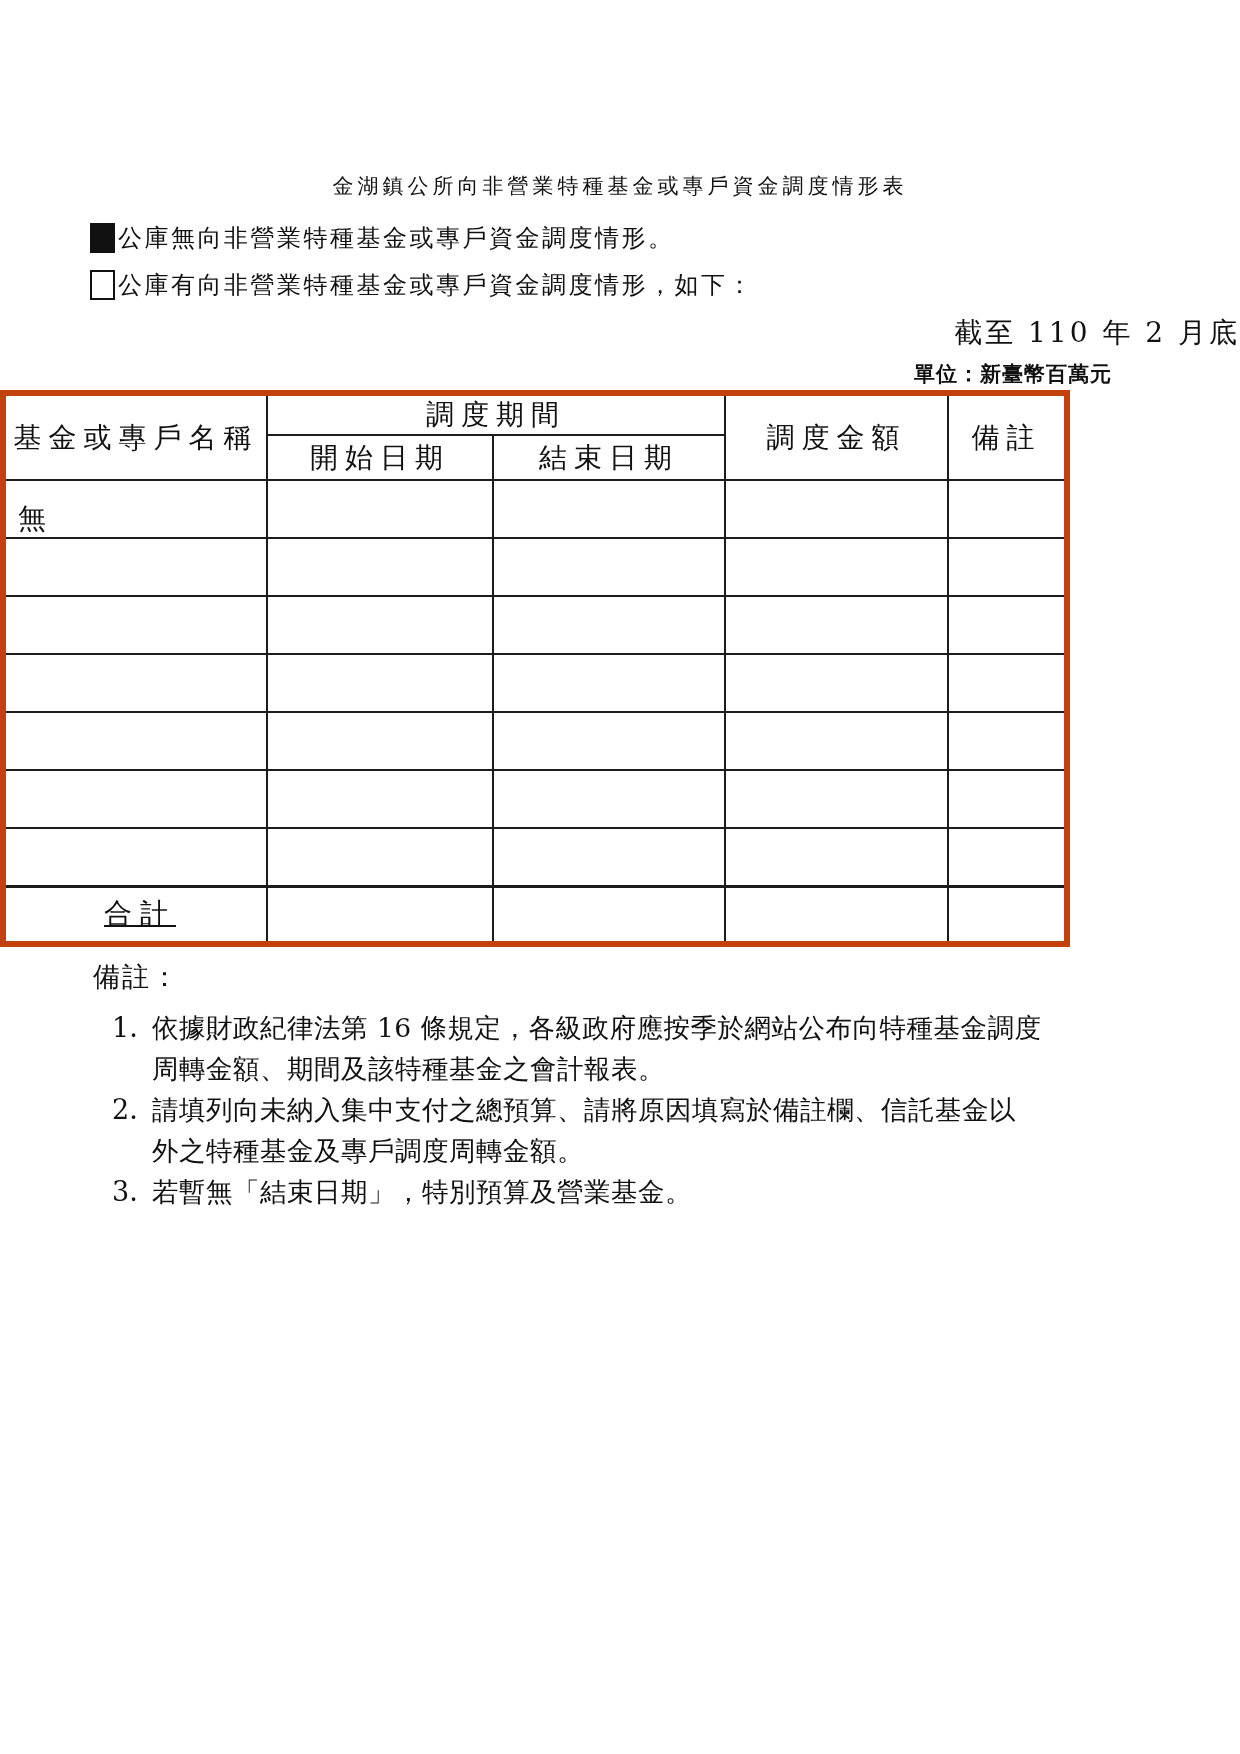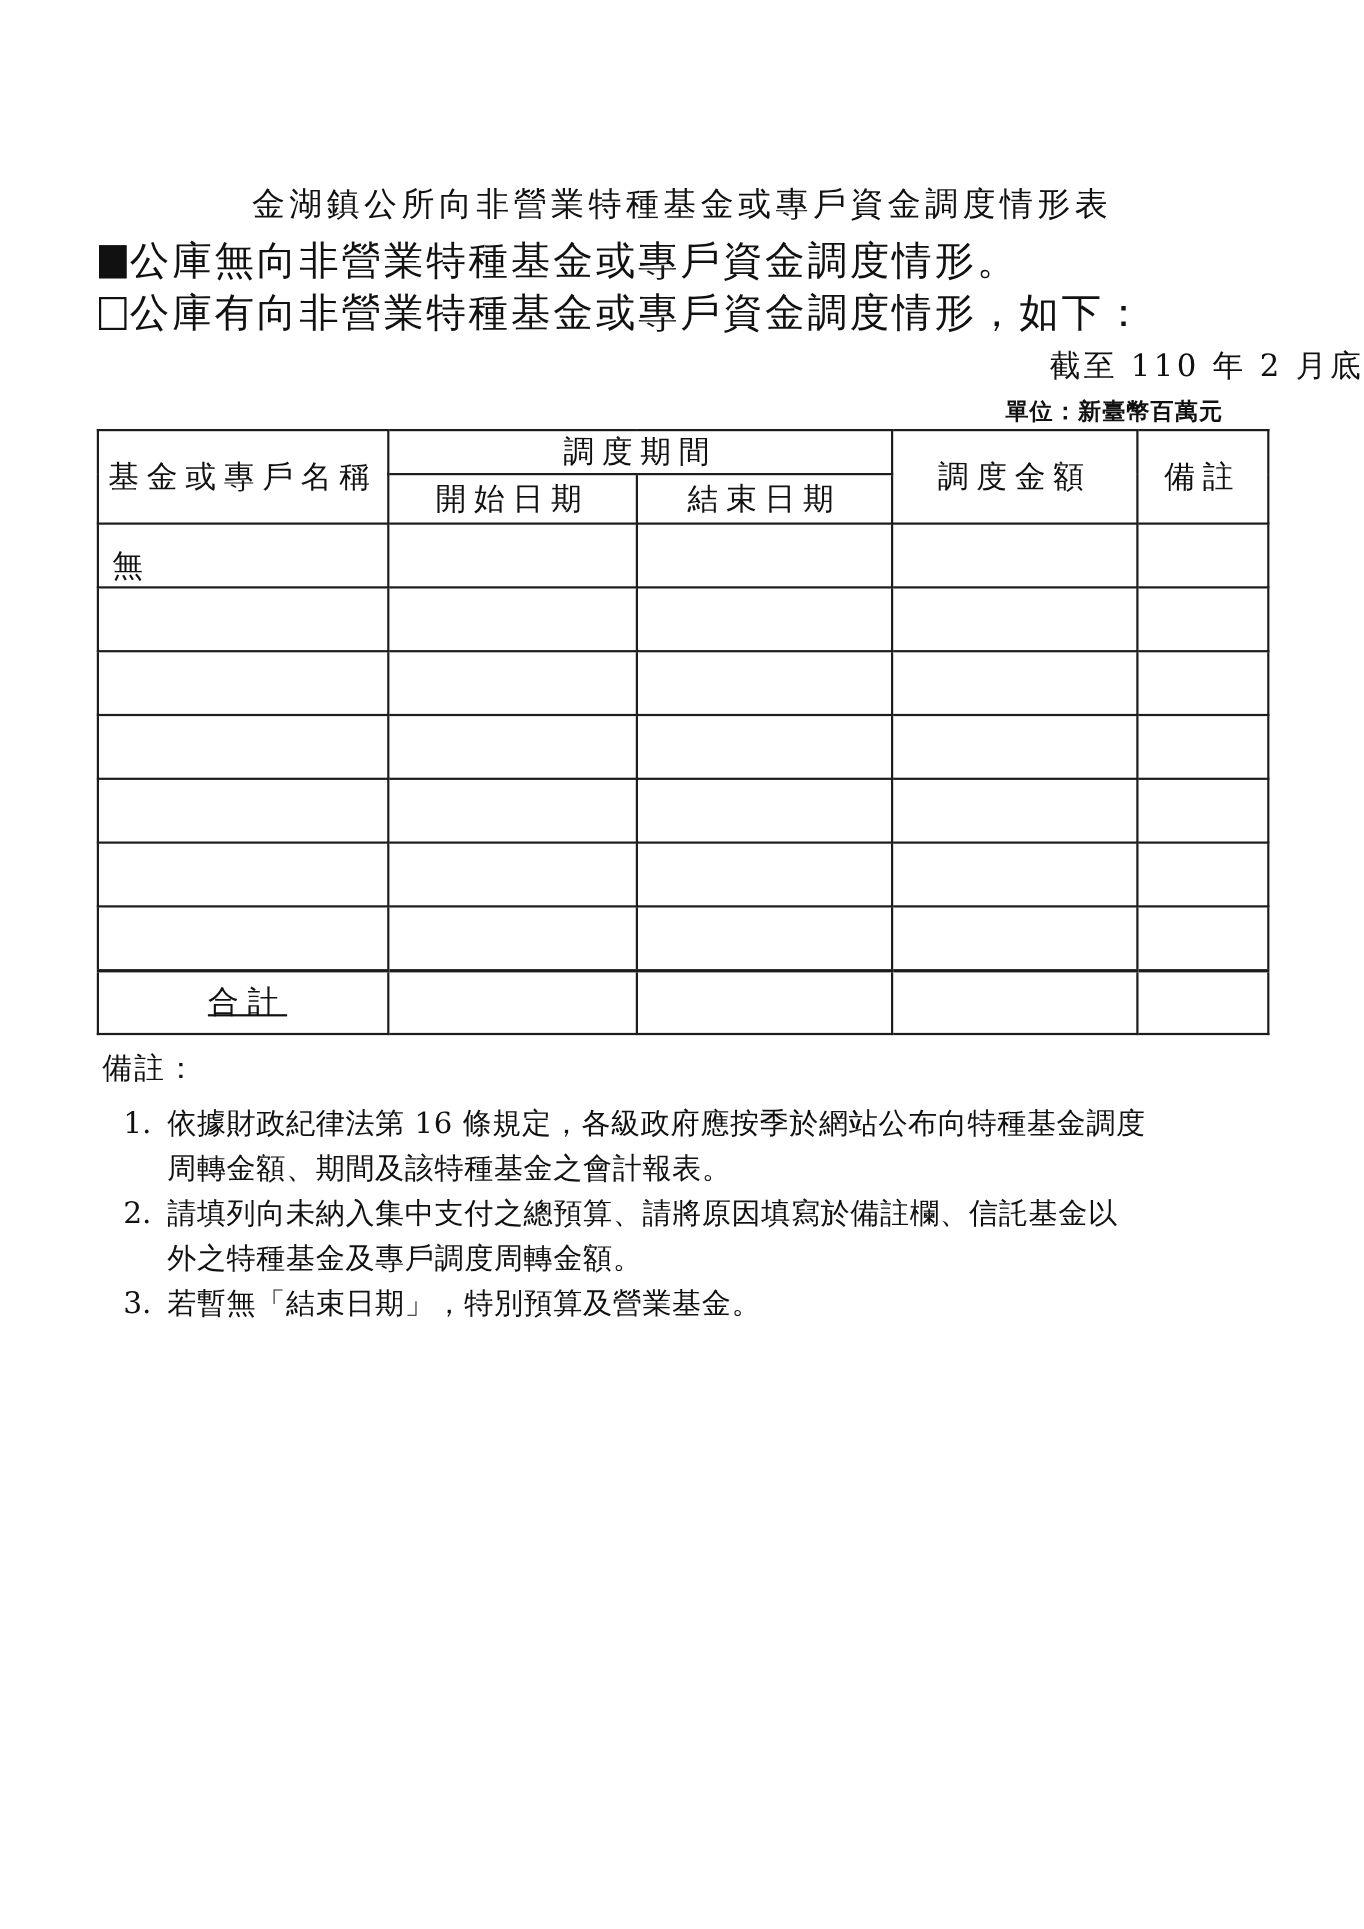--- a/index.html
+++ b/index.html
@@ -12,32 +12,32 @@
   }
   .page {
     position: relative;
     width: 1240px;
     height: 1754px;
     overflow: hidden;
   }
   .doc-title {
     margin: 168px 0 0 0;
     text-align: center;
-    font-size: 30px;
+    font-size: 21px;
     line-height: 36px;
     letter-spacing: 4px;
     font-weight: normal;
     white-space: nowrap;
   }
   .check-section { margin: 10px 0 0 90px; }
   .check-line {
     display: flex;
     align-items: center;
     height: 47px;
-    font-size: 36px;
+    font-size: 24px;
     letter-spacing: 2.5px;
     white-space: nowrap;
     text-align: right;
   }
   .checkbox {
     display: inline-block;
     width: 25px;
     height: 30px;
     border: 2px solid #111;
     box-sizing: border-box;
@@ -56,25 +56,24 @@
     width: 1064px;
     margin: 8px 0 2px 88px;
     padding-right: 40px;
     box-sizing: border-box;
     text-align: right;
     font-size: 21px;
     letter-spacing: 1px;
     font-weight: bold;
   }
   table.fund-table {
-    margin-left: 88px;
     width: 1064px;
     border-collapse: collapse;
     table-layout: fixed;
-    border: 2px solid #c2410c;
+    border: 6px solid #c2410c;
   }
   .fund-table th, .fund-table td {
     border: 2px solid #1c1c1c;
     font-weight: normal;
     padding: 0;
     overflow: hidden;
   }
   .fund-table th {
     font-size: 28px;
     letter-spacing: 7px;

